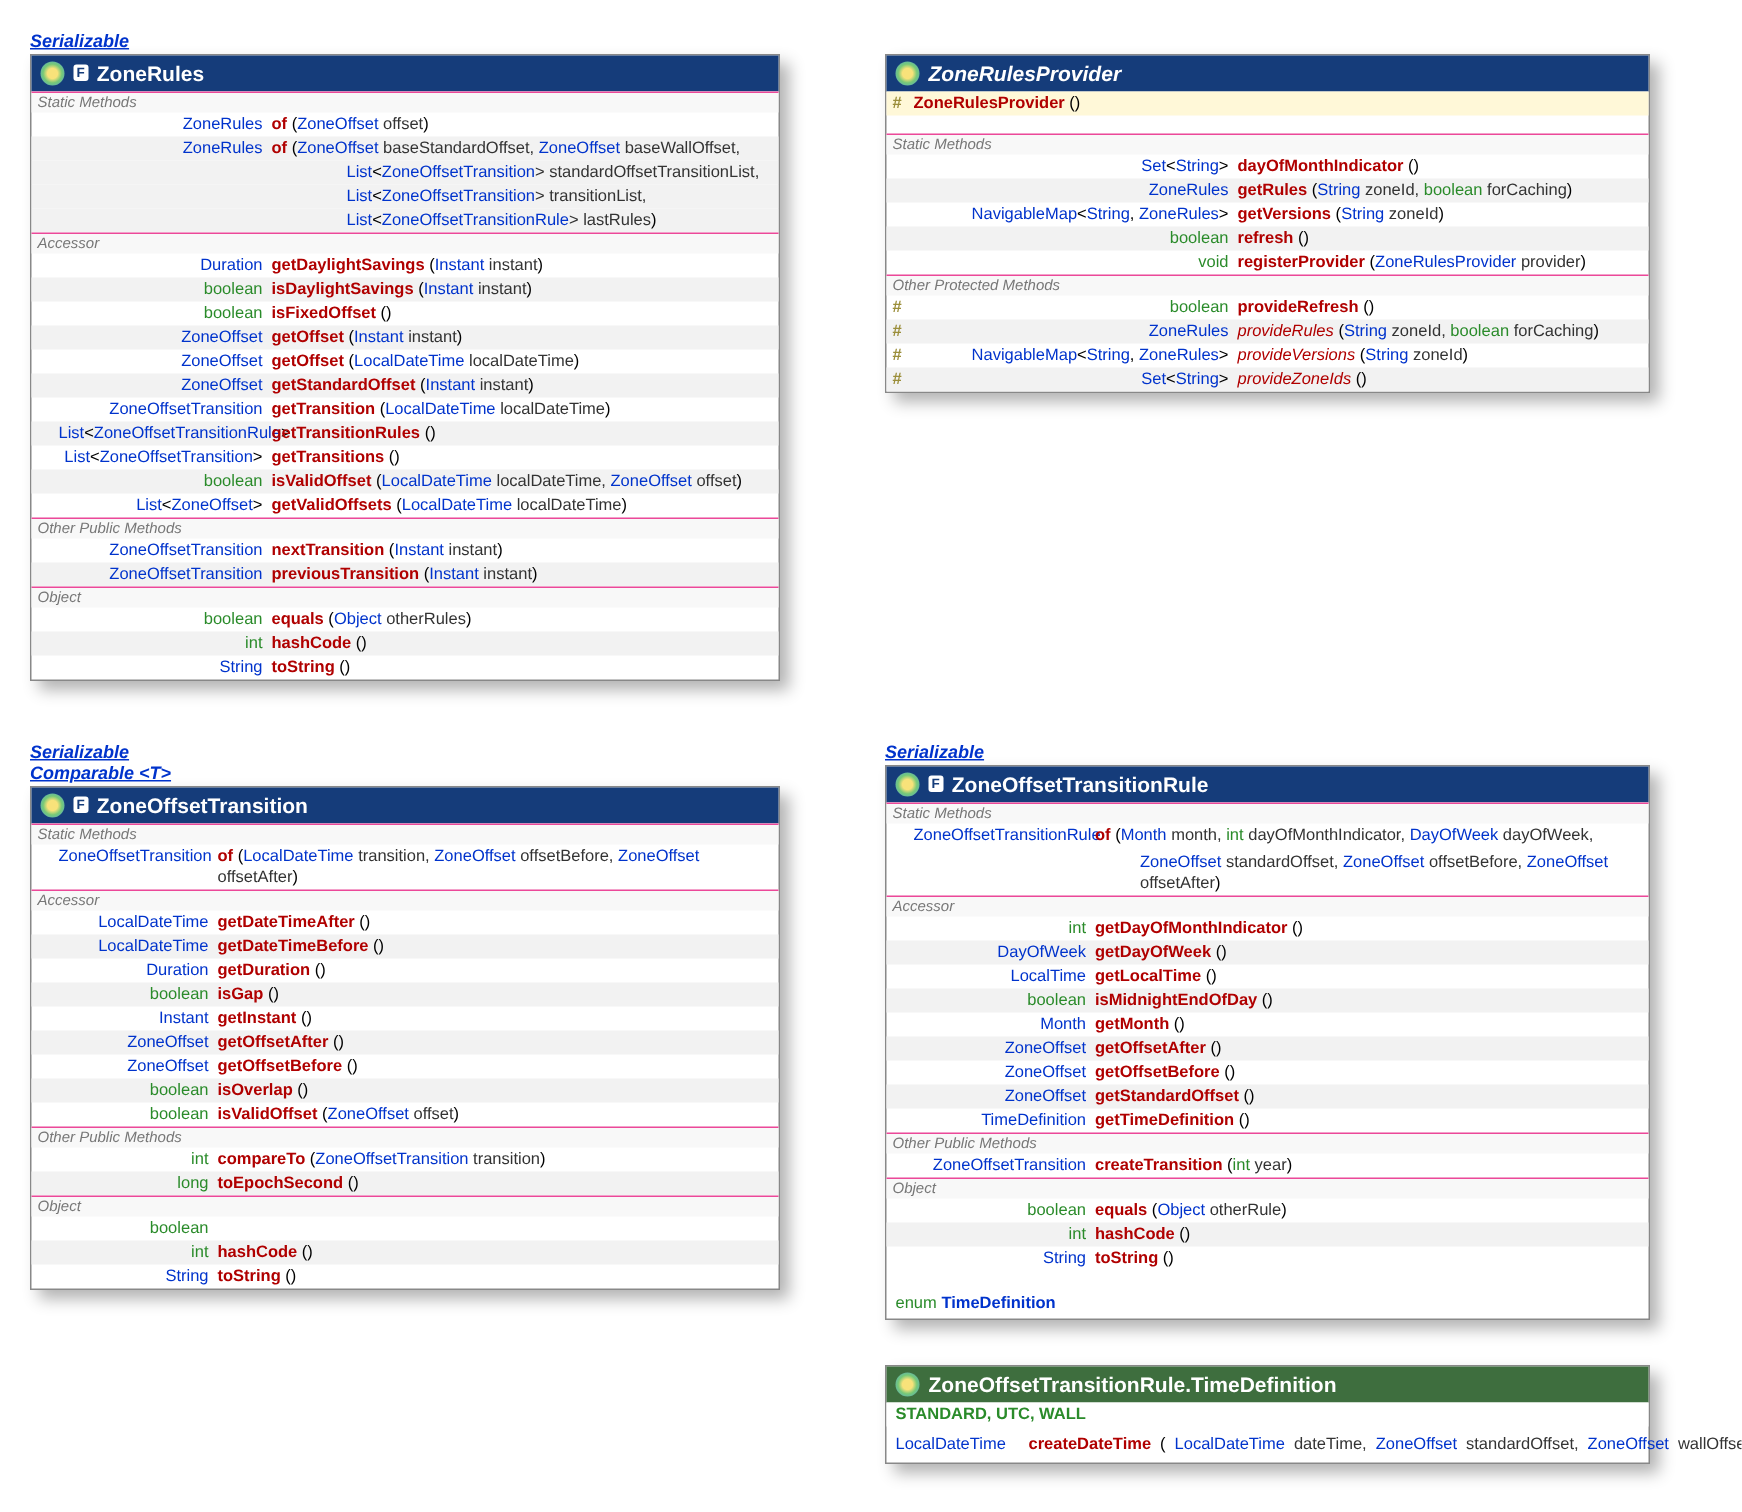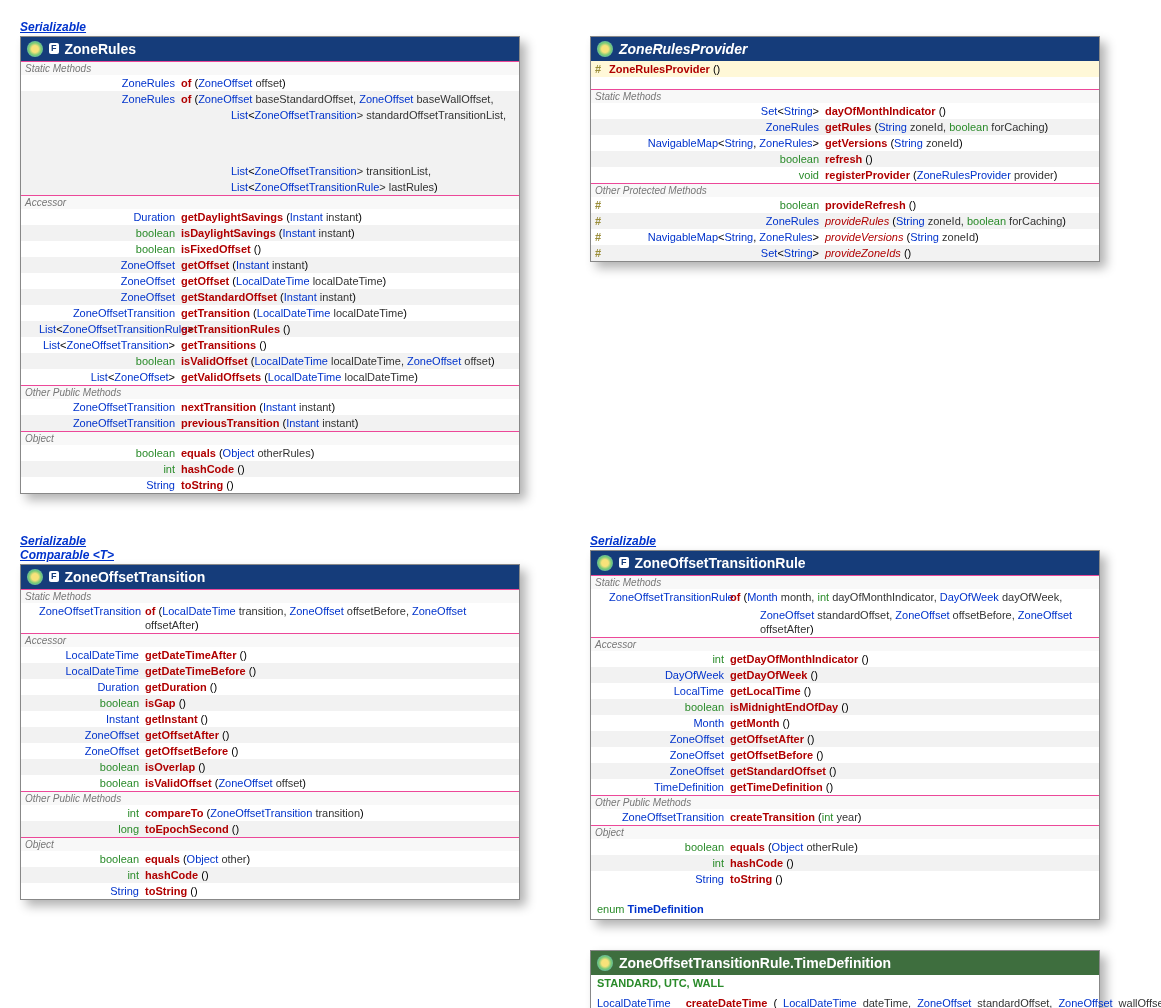--- a/index.html
+++ b/index.html
@@ -131,21 +131,21 @@
           <span class="sig"><span class="method-name">of</span> (<span class="type-link">ZoneOffset</span><span class="param"> baseStandardOffset, </span><span class="type-link">ZoneOffset</span><span class="param"> baseWallOffset,</span></span>
         </div>
     <div class="row alt">
           <span class="prefix"></span>
           <span class="ret"></span>
           <span class="sig" style="padding-left:50px;"><span class="type-link">List</span><span>&lt;</span><span class="type-link">ZoneOffsetTransition</span><span class="param">&gt; standardOffsetTransitionList,</span></span>
         </div>
     <div class="row alt">
           <span class="prefix"></span>
           <span class="ret"></span>
-          <span class="sig" style="padding-left:50px;margin-top:40px;"><span class="type-link">List</span><span>&lt;</span><span class="type-link">ZoneOffsetTransition</span><span class="param">&gt; transitionList,</span></span>
+          <span class="sig" style="padding-left:50px;"><span class="type-link">List</span><span>&lt;</span><span class="type-link">ZoneOffsetTransition</span><span class="param">&gt; transitionList,</span></span>
         </div>
     <div class="row alt">
           <span class="prefix"></span>
           <span class="ret"></span>
           <span class="sig" style="padding-left:50px;"><span class="type-link">List</span><span>&lt;</span><span class="type-link">ZoneOffsetTransitionRule</span><span class="param">&gt; lastRules</span>)</span>
         </div>
     <div class="section-label">Accessor</div>
     <div class="row">
           <span class="prefix"></span>
           <span class="ret"><span class="type-link">Duration</span></span>
@@ -364,21 +364,20 @@
         </div>
     <div class="row alt">
           <span class="prefix"></span>
           <span class="ret" style="width:100px"><span class="kw">long</span></span>
           <span class="sig"><span class="method-name">toEpochSecond</span> ()</span>
         </div>
     <div class="section-label">Object</div>
     <div class="row">
           <span class="prefix"></span>
           <span class="ret" style="width:100px"><span class="kw">boolean</span></span>
-          <span class="sig"><span class="method-name">equals</span> (<span class="type-link">Object</span><span class="param"> other</span>)</span>
         </div>
     <div class="row alt">
           <span class="prefix"></span>
           <span class="ret" style="width:100px"><span class="kw">int</span></span>
           <span class="sig"><span class="method-name">hashCode</span> ()</span>
         </div>
     <div class="row">
           <span class="prefix"></span>
           <span class="ret" style="width:100px"><span class="type-link">String</span></span>
           <span class="sig"><span class="method-name">toString</span> ()</span>

